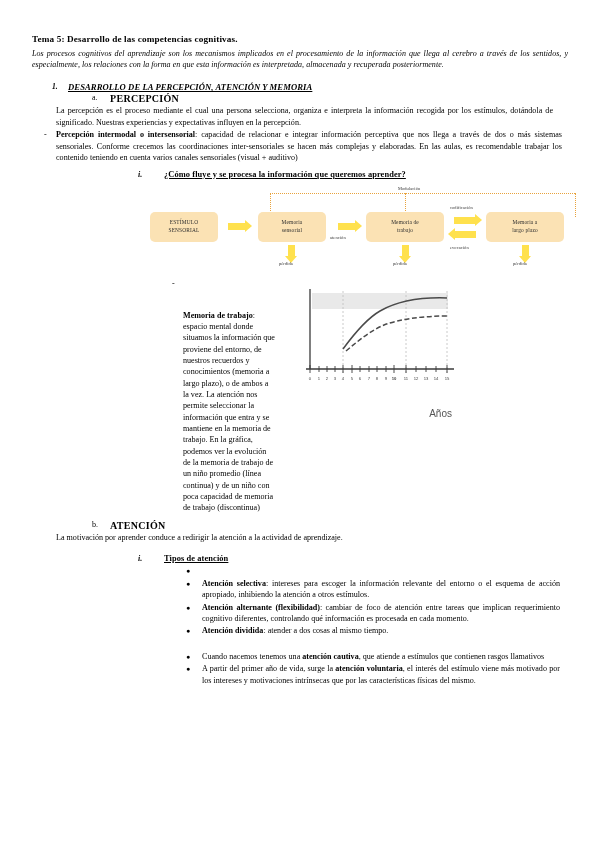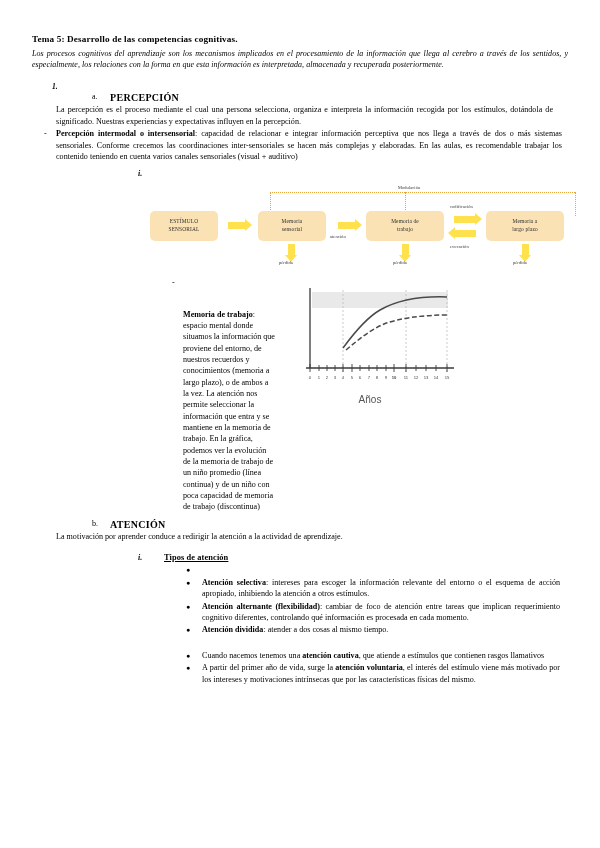--- a/index.html
+++ b/index.html
@@ -231,25 +231,25 @@
   }
 
   
   .chart-box {
     position: relative;
     width: 170px;
     height: 122px;
   }
   .chart-svg { display:block; }
   .chart-xlabel {
-    text-align: center;
+    text-align: right;
     font-size: 10px;
     color: #555;
     font-family: "Liberation Sans", sans-serif;
-    margin-top: 6px;
+    margin-top: 19px;
     padding-right: 6px;
   }
 
   
   .bullets {
     padding-left: 154px;
     padding-right: 8px;
     margin-top: 2px;
   }
   .bullet {
@@ -273,38 +273,40 @@
 </head>
 <body>
 
 <div class="page">
 
   <div class="doc-title">Tema 5: Desarrollo de las competencias cognitivas.</div>
   <div class="intro">Los procesos cognitivos del aprendizaje son los mecanismos implicados en el procesamiento de la información que llega al cerebro a través de los sentidos, y especialmente, los relaciones con la forma en que esta información es interpretada, almacenada y recuperada posteriormente.</div>
 
   <div class="lvl1">
     <div class="marker">1.</div>
+    <div class="heading">DESARROLLO DE LA PERCEPCIÓN, ATENCIÓN Y MEMORIA</div>
   </div>
 
   <div class="lvl2">
     <div class="marker">a.</div>
     <div class="heading">PERCEPCIÓN</div>
   </div>
 
   <div class="para">La percepción es el proceso mediante el cual una persona selecciona, organiza e interpreta la información recogida por los estímulos, dotándola de significado. Nuestras experiencias y expectativas influyen en la percepción.</div>
 
   <div class="dash-item">
     <div class="dash">-</div>
     <div class="dash-body"><b>Percepción intermodal o intersensorial</b><span>: capacidad de relacionar e integrar información perceptiva que nos llega a través de dos o más sistemas sensoriales. Conforme crecemos las coordinaciones inter-sensoriales se hacen más complejas y elaboradas. En las aulas, es recomendable trabajar los contenido teniendo en cuenta varios canales sensoriales (visual + auditivo)</span></div>
   </div>
 
   <div class="spacer-sm"></div>
 
   <div class="lvl3">
     <div class="marker">i.</div>
+    <div class="heading">¿Cómo fluye y se procesa la información que queremos aprender?</div>
   </div>
 
   <div class="diagram-wrap">
     <div class="diagram">
 
       <div class="dotted-h" style="left:120px; top:8px; width:305px;"></div>
       <div class="dotted-v" style="left:120px; top:8px; height:24px;"></div>
       <div class="dotted-v" style="left:255px; top:8px; height:24px;"></div>
       <div class="dotted-v" style="left:425px; top:8px; height:24px;"></div>
       <div class="dlabel" style="left:248px; top:1px;">Modulación</div>

